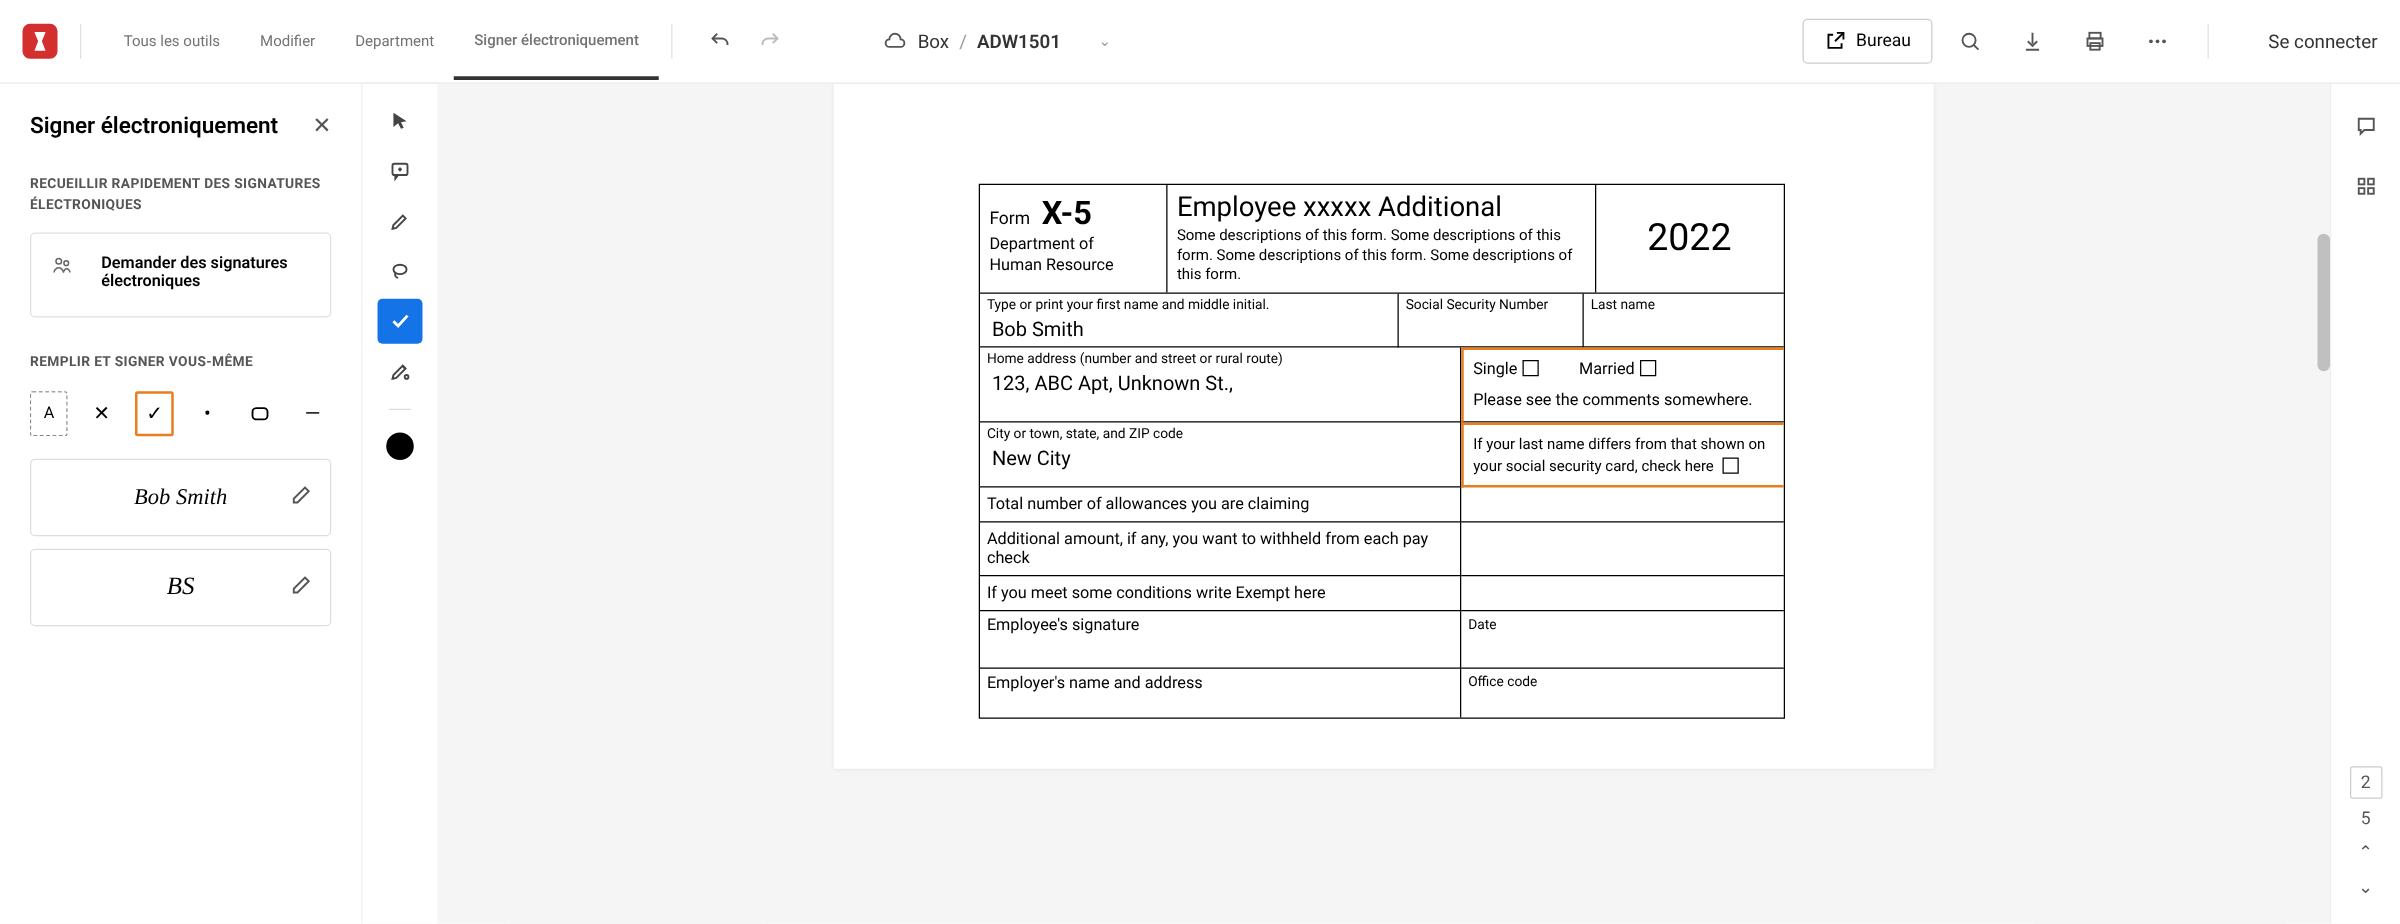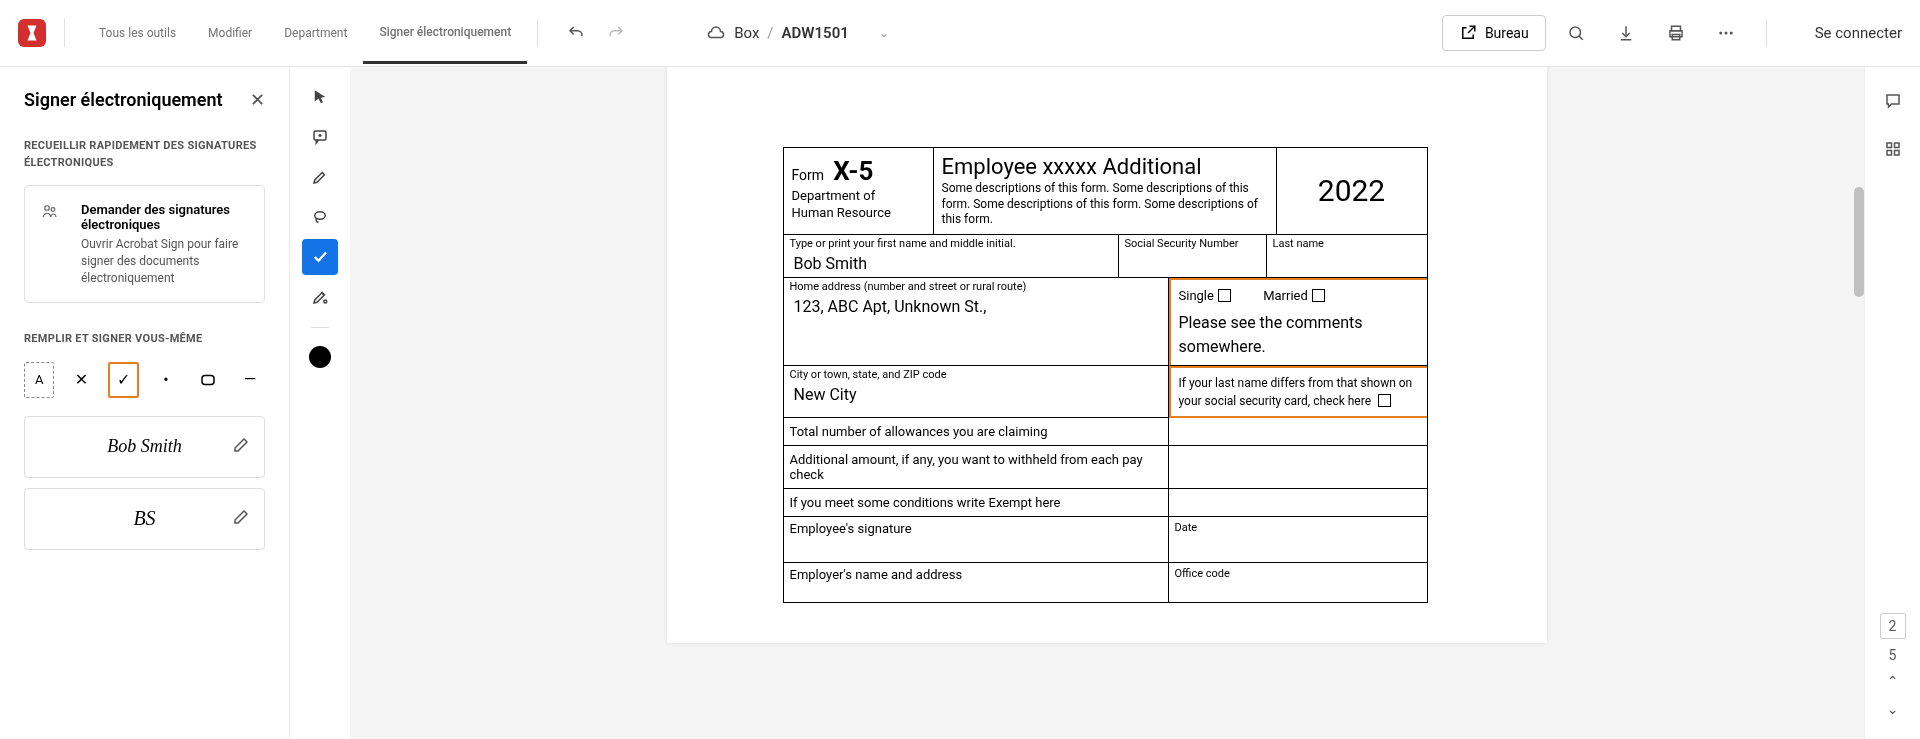--- a/index.html
+++ b/index.html
@@ -179,21 +179,20 @@
       <div class="card-icon">
         <svg viewBox="0 0 24 24" fill="none" stroke="currentColor" stroke-width="1.6">
             <circle cx="8" cy="8" r="3"></circle>
             <circle cx="16" cy="10" r="2.5"></circle>
             <path d="M3 20c0-3 3-5 5-5s5 2 5 5"></path>
             <path d="M13 20c0-2 2-4 3.5-4s3.5 2 3.5 4"></path>
           </svg>
       </div>
       <div>
         <div class="card-title">Demander des signatures électroniques</div>
-        <div class="card-desc">Ouvrir Acrobat Sign pour faire signer des documents électroniquement</div>
       </div>
     </div>
     <div class="section-label">REMPLIR ET SIGNER VOUS-MÊME</div>
     <div class="shape-row">
       <div class="shape-btn" style="border:1px dashed #888;font-size:13px;">A</div>
       <div class="shape-btn">✕</div>
       <div class="shape-btn selected">✓</div>
       <div class="shape-btn">•</div>
       <div class="shape-btn">
           <svg viewBox="0 0 24 24" fill="none" stroke="currentColor" stroke-width="2">
@@ -291,21 +290,21 @@
 
         <div class="form-row">
           <div class="cell" style="width:385px;">
             <div class="lbl">Home address (number and street or rural route)</div>
             <div class="val">123, ABC Apt, Unknown St.,</div>
           </div>
           <div class="cell marital-box" style="flex:1;border-bottom:1px solid #000;" rowspan="2">
             <span>Single</span><span class="chk"></span>
             &nbsp;&nbsp;&nbsp;&nbsp;&nbsp;&nbsp;&nbsp;&nbsp;
             <span>Married</span><span class="chk"></span>
-            <div style="margin-top:6px;font-size:16px;">Please see the comments somewhere.</div>
+            <div style="margin-top:6px;font-size:13px;">Please see the comments somewhere.</div>
           </div>
         </div>
 
         <div class="form-row">
           <div class="cell" style="width:385px;">
             <div class="lbl">City or town, state, and ZIP code</div>
             <div class="val">New City</div>
           </div>
           <div class="cell marital-box" style="flex:1;font-size:12px;">
             <span>If your last name differs from that shown on your social security card, check here</span>

